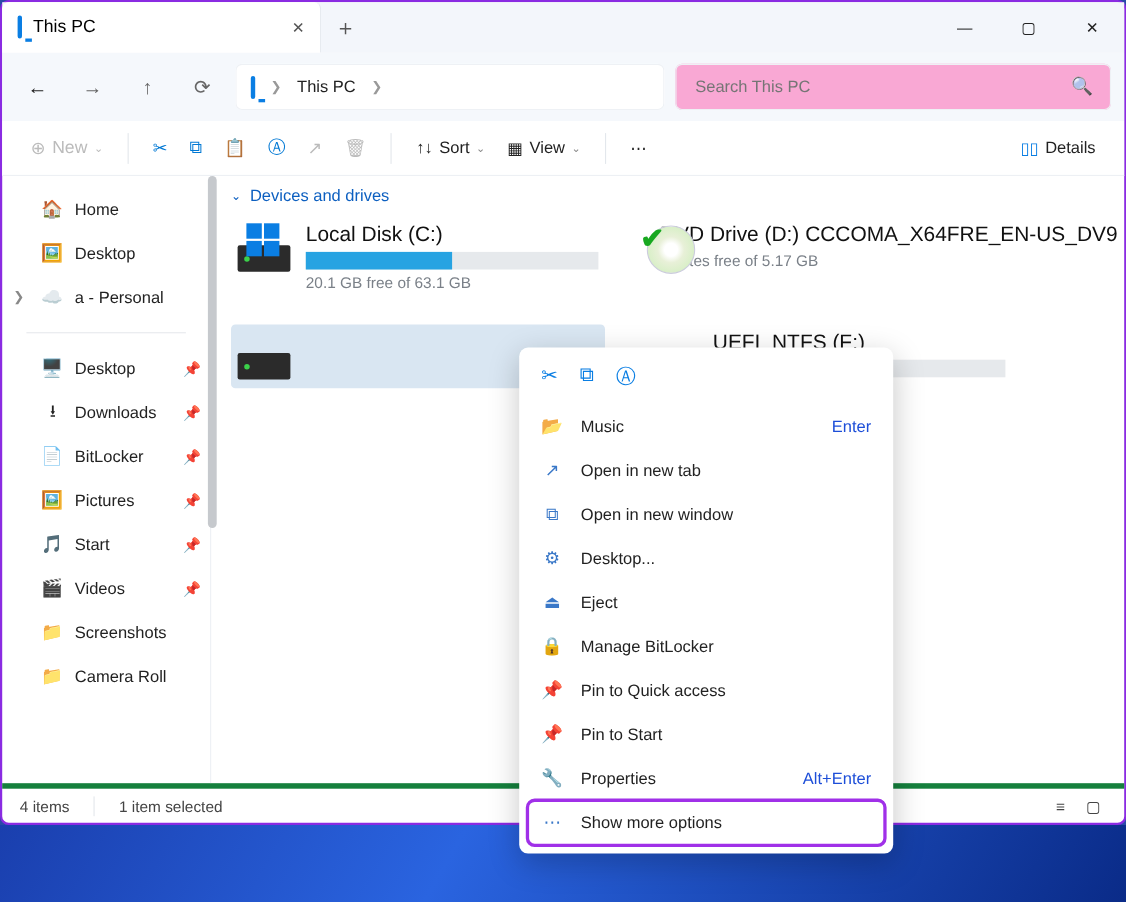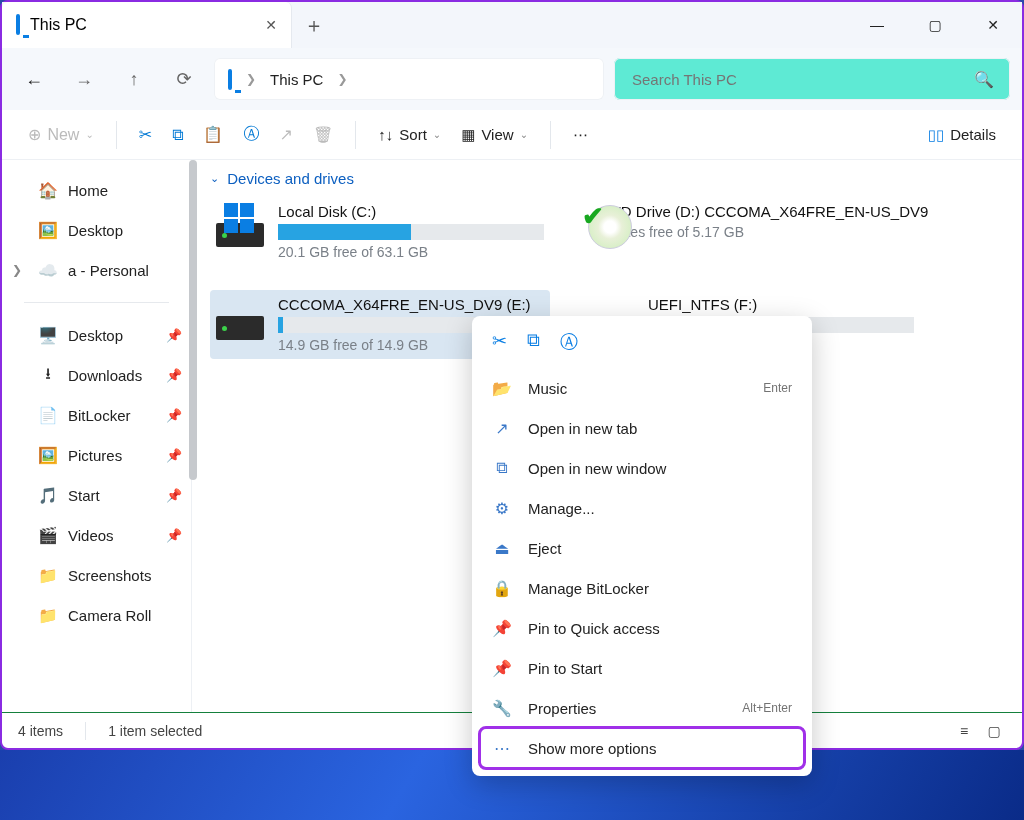--- a/index.html
+++ b/index.html
@@ -18,21 +18,21 @@
   .winbtn { width:58px; display:flex; align-items:center; justify-content:center; font-size:14px; color:#222;}
   
   .navbar { display:flex; align-items:center; gap:10px; padding:10px 12px; background:#f5f8fc;}
   .navbtn { width:40px; height:40px; display:flex; align-items:center; justify-content:center;
             color:#666; border-radius:6px; font-size:18px; }
   .navbtn.primary { color:#222; }
   .addrbar { flex:0 0 390px; height:42px; background:#fff; border-radius:6px;
              display:flex; align-items:center; gap:14px; padding:0 14px; font-size:15px; color:#222;
              box-shadow:0 0 0 1px #eef1f5 inset;}
   .addrbar .chev { color:#999; font-size:12px;}
-  .searchbar { flex:1; height:42px; background:#5eead4; border-radius:6px;
+  .searchbar { flex:1; height:42px; background:#f9a8d4; border-radius:6px;
                display:flex; align-items:center; padding:0 16px; box-shadow:0 0 0 1px #eef1f5 inset;}
   .searchbar input { border:none; outline:none; flex:1; font-size:15px; color:#555; background:transparent;}
   .searchbar .micon { color:#666; }
   
   .toolbar { display:flex; align-items:center; padding:6px 18px; height:50px;
              border-bottom:1px solid #edf0f4; background:#fff; gap:4px;}
   .tbtn { height:34px; display:flex; align-items:center; gap:6px; padding:0 8px;
           border-radius:4px; color:#0078d4; font-size:16px;}
   .tbtn.text { color:#222; font-size:15px;}
   .tbtn.dis { color:#bbb; }
@@ -55,38 +55,38 @@
   .drive { display:flex; gap:14px; align-items:flex-start; padding:6px; border-radius:4px;}
   .drive.selected { background:#d9e6f2;}
   .dicon { width:48px; height:42px; position:relative; margin-top:2px;}
   .hdd { width:48px; height:24px; background:#2b2b2b; border-radius:2px; position:absolute; bottom:0;}
   .hdd::before { content:""; position:absolute; left:6px; top:10px; width:5px; height:5px; background:#3bd14a; border-radius:50%;}
   .winlogo { position:absolute; top:-2px; left:8px; width:30px; height:30px; display:grid; grid-template-columns:1fr 1fr; grid-template-rows:1fr 1fr; gap:2px;}
   .winlogo div { background:#0a7ee3;}
   .dvd { width:44px; height:44px; border-radius:50%; background:radial-gradient(circle,#fff 20%, #e8f0d8 40%, #d9efc8 70%); position:absolute; top:0; left:2px; border:1px solid #ccd;}
   .checkmark { position:absolute; top:-4px; left:-4px; color:#18a820; font-size:26px; font-weight:bold;}
   .dinfo { flex:1;}
-  .dname { font-size:15px; color:#111; margin-bottom:4px; white-space:nowrap; overflow:hidden; text-overflow:clip;}
+  .dname { font-size:19px; color:#111; margin-bottom:4px; white-space:nowrap; overflow:hidden; text-overflow:clip;}
   .dbar { height:16px; background:#e6e9ec; margin-bottom:4px; position:relative;}
   .dbar-fill { height:100%; background:#27a3e2;}
   .dfree { font-size:14px; color:#7a8088;}
   
-  .statusbar { height:36px; border-top:1px solid #15803d; display:flex; align-items:center;
+  .statusbar { height:36px; border-top:5px solid #15803d; display:flex; align-items:center;
                padding:0 16px; font-size:14px; color:#444; gap:22px;}
   .statusbar .ssep { width:1px; height:18px; background:#e3e7ec;}
   .statusbar .viewbtns { margin-left:auto; display:flex; gap:6px;}
   .viewbtns span { width:24px; height:20px; display:flex; align-items:center; justify-content:center; color:#444;}
   
   .ctxmenu { position:absolute; left:472px; top:316px; width:340px; background:#fff;
              border-radius:8px; box-shadow:0 8px 28px rgba(0,0,0,.22); padding:8px; z-index:50;}
   .ctx-toprow { display:flex; gap:20px; padding:6px 12px 14px 12px;}
   .ctx-toprow .tic { color:#0a7ee3; font-size:18px;}
   .ctxitem { display:flex; align-items:center; gap:16px; height:40px; padding:0 12px; border-radius:6px; font-size:15px; color:#222;}
   .ctxitem .cic { width:20px; color:#3a78c8; display:flex; justify-content:center; font-size:16px;}
-  .ctxitem .accel { margin-left:auto; color:#737373; font-size:12px;}
+  .ctxitem .accel { margin-left:auto; color:#1d4ed8; font-size:15px;}
   .ctxitem.highlight { outline:3px solid #a030e8; outline-offset:-1px; border-radius:6px;}
   
   .pcicon { width:20px; height:16px; border:2px solid #0a7ee3; border-radius:2px; position:relative;}
   .pcicon::after { content:""; position:absolute; bottom:-5px; left:5px; width:6px; height:3px; background:#0a7ee3;}
   
   .bgwave { position:absolute; left:0; bottom:0; right:0; height:70px;
             background:linear-gradient(120deg,#1a3fae,#2a64e0 40%,#0a2b88);
             z-index:-1; }
 </style>
 </head>
@@ -269,27 +269,20 @@
               <div class="dbar" style="visibility: hidden; height: 0px; margin: 0px;">
                 <div class="dbar-fill" style="width: 0%;"></div>
               </div>
               <div class="dfree">0 bytes free of 5.17 GB</div>
             </div>
           </div>
           <div class="drive selected">
             <div class="dicon">
               <div class="hdd"></div>
             </div>
-            <div class="dinfo">
-              <div class="dname">CCCOMA_X64FRE_EN-US_DV9 (E:)</div>
-              <div class="dbar">
-                <div class="dbar-fill" style="width: 2%;"></div>
-              </div>
-              <div class="dfree">14.9 GB free of 14.9 GB</div>
-            </div>
           </div>
           <div class="drive">
             <div class="dicon">
               <div class="hdd"></div>
             </div>
             <div class="dinfo">
               <div class="dname">UEFI_NTFS (F:)</div>
               <div class="dbar">
                 <div class="dbar-fill" style="width: 45%;"></div>
               </div>
@@ -327,21 +320,21 @@
       <div class="ctxitem">
         <span class="cic">↗</span>
         <span>Open in new tab</span>
       </div>
       <div class="ctxitem">
         <span class="cic">⧉</span>
         <span>Open in new window</span>
       </div>
       <div class="ctxitem">
         <span class="cic">⚙</span>
-        <span>Manage...</span>
+        <span>Desktop...</span>
       </div>
       <div class="ctxitem">
         <span class="cic">⏏</span>
         <span>Eject</span>
       </div>
       <div class="ctxitem">
         <span class="cic">🔒</span>
         <span>Manage BitLocker</span>
       </div>
       <div class="ctxitem">

